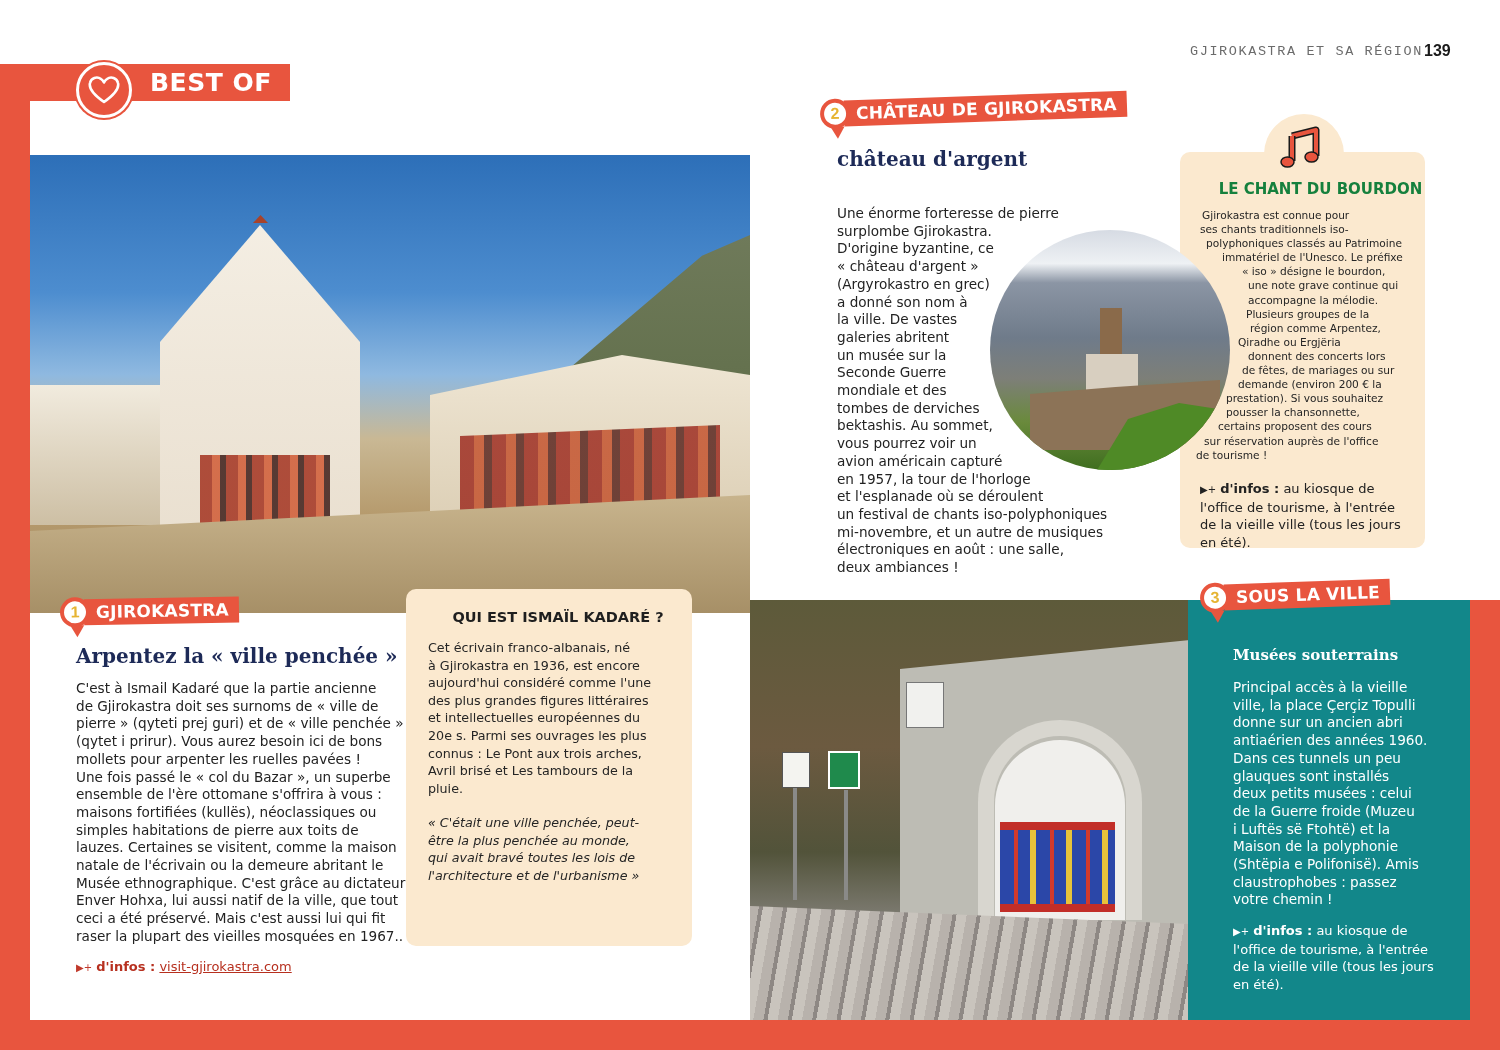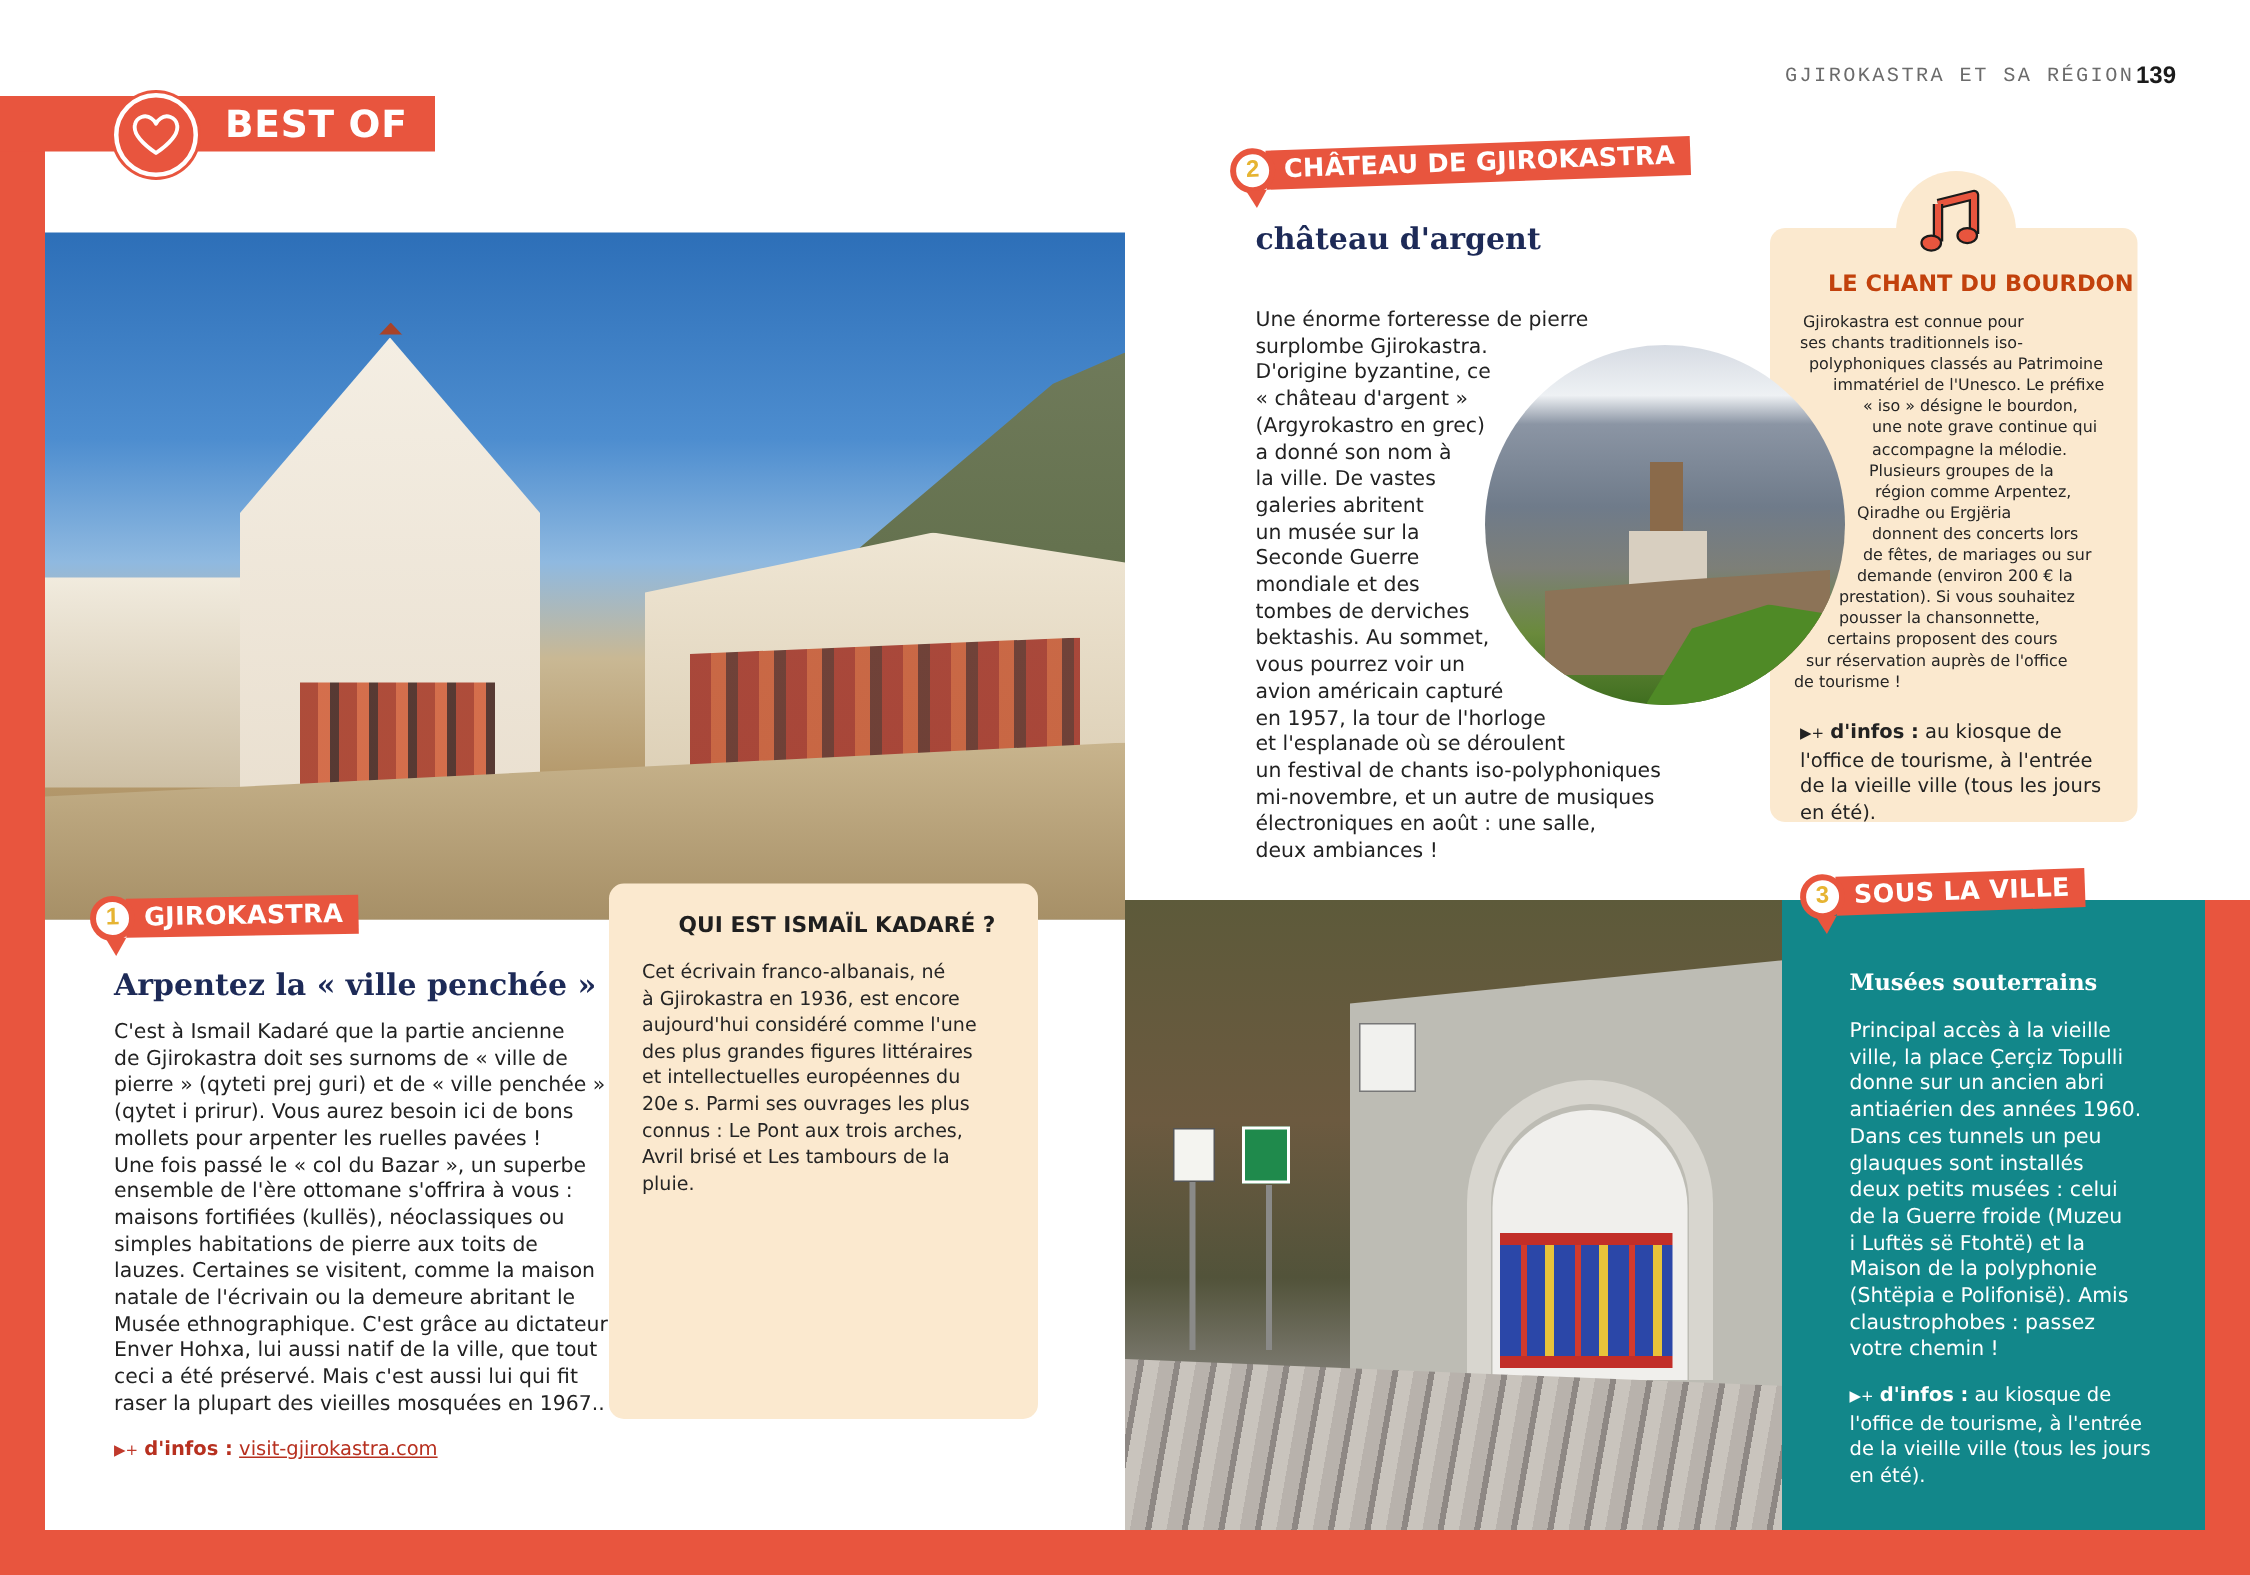--- a/index.html
+++ b/index.html
@@ -70,21 +70,21 @@
   .kadare-body { position: absolute; left: 22px; top: 50px; width: 260px; font-family: "DejaVu Sans", sans-serif; font-size: 12.7px; line-height: 17.6px; color: #252525; }
   .kadare-body .line { display: block; white-space: nowrap; }
   .kadare-quote { position: absolute; left: 22px; top: 225px; width: 260px; font-family: "DejaVu Sans", sans-serif; font-style: italic; font-size: 12.7px; line-height: 17.6px; color: #252525; }
   .kadare-quote .line { display: block; white-space: nowrap; }
   .kadare-cite { position: absolute; right: 22px; top: 302px; text-align: right; font-family: "DejaVu Sans", sans-serif; font-size: 10.8px; line-height: 16px; color: #252525; }
 
   
   .chant-box { position: absolute; left: 1180px; top: 152px; width: 245px; height: 396px; background: #fbe9cf; border-radius: 10px; }
   .chant-notch { position: absolute; left: 1264px; top: 114px; width: 80px; height: 70px; background: #fbe9cf; border-radius: 40px 40px 0 0; }
   .note-icon { position: absolute; left: 1280px; top: 126px; width: 42px; height: 44px; }
-  .chant-title { position: absolute; left: 1180px; top: 180px; width: 281px; text-align: center; font-family: "DejaVu Sans", sans-serif; font-weight: bold; font-size: 15px; color: #c2410c; }
+  .chant-title { position: absolute; left: 1180px; top: 180px; width: 281px; text-align: center; font-family: "DejaVu Sans", sans-serif; font-weight: bold; font-size: 15px; color: #15803d; }
   .chant-body { position: absolute; left: 1186px; top: 208px; width: 232px; font-family: "DejaVu Sans", sans-serif; font-size: 10.6px; line-height: 14.1px; color: #252525; }
   .chant-body .line { display: block; white-space: nowrap; }
 
   
   .castle-circle { position: absolute; left: 990px; top: 230px; width: 240px; height: 240px; border-radius: 50%; overflow: hidden;
     background: linear-gradient(180deg, #d6dbe3 0%, #eef1f4 14%, #8b95a4 22%, #6f7b8a 45%, #7d7f78 62%, #6a8a3c 80%, #3f6e1f 100%); }
   .castle-circle .tower { position: absolute; left: 110px; top: 78px; width: 22px; height: 60px; background: #8a6a4a; }
   .castle-circle .church { position: absolute; left: 96px; top: 124px; width: 52px; height: 36px; background: #d8cfc0; }
   .castle-circle .wall { position: absolute; left: 40px; top: 150px; width: 190px; height: 70px; background: #8c7357; clip-path: polygon(0 20%, 45% 10%, 100% 0, 100% 100%, 0 100%); }
   .castle-circle .green { position: absolute; left: 70px; top: 165px; width: 170px; height: 80px; background: #4f8a26; clip-path: polygon(20% 100%, 40% 30%, 70% 10%, 100% 20%, 100% 100%); }
@@ -168,20 +168,26 @@
   <div class="kadare-body">
     <span class="line">Cet écrivain franco-albanais, né</span>
     <span class="line">à Gjirokastra en 1936, est encore</span>
     <span class="line">aujourd'hui considéré comme l'une</span>
     <span class="line">des plus grandes figures littéraires</span>
     <span class="line">et intellectuelles européennes du</span>
     <span class="line">20e s. Parmi ses ouvrages les plus</span>
     <span class="line">connus : Le Pont aux trois arches,</span>
     <span class="line">Avril brisé et Les tambours de la</span>
     <span class="line">pluie.</span>
+  </div>
+  <div class="kadare-quote">
+    <span class="line">« C'était une ville penchée, peut-</span>
+    <span class="line">être la plus penchée au monde,</span>
+    <span class="line">qui avait bravé toutes les lois de</span>
+    <span class="line">l'architecture et de l'urbanisme »</span>
   </div>
 </div>
 
 <div class="tag tag-2">
   <div class="pin">2</div>
   <div class="band">CHÂTEAU DE GJIROKASTRA</div>
 </div>
 <div class="title-serif title-2">
   <div>château d'argent</div>
 </div>

